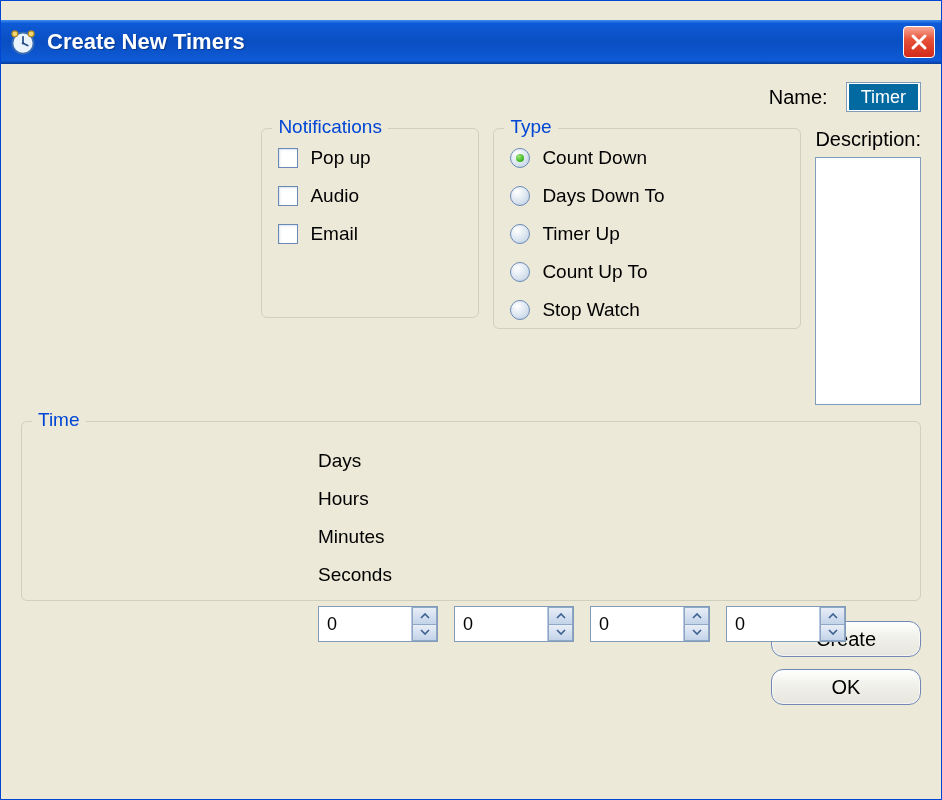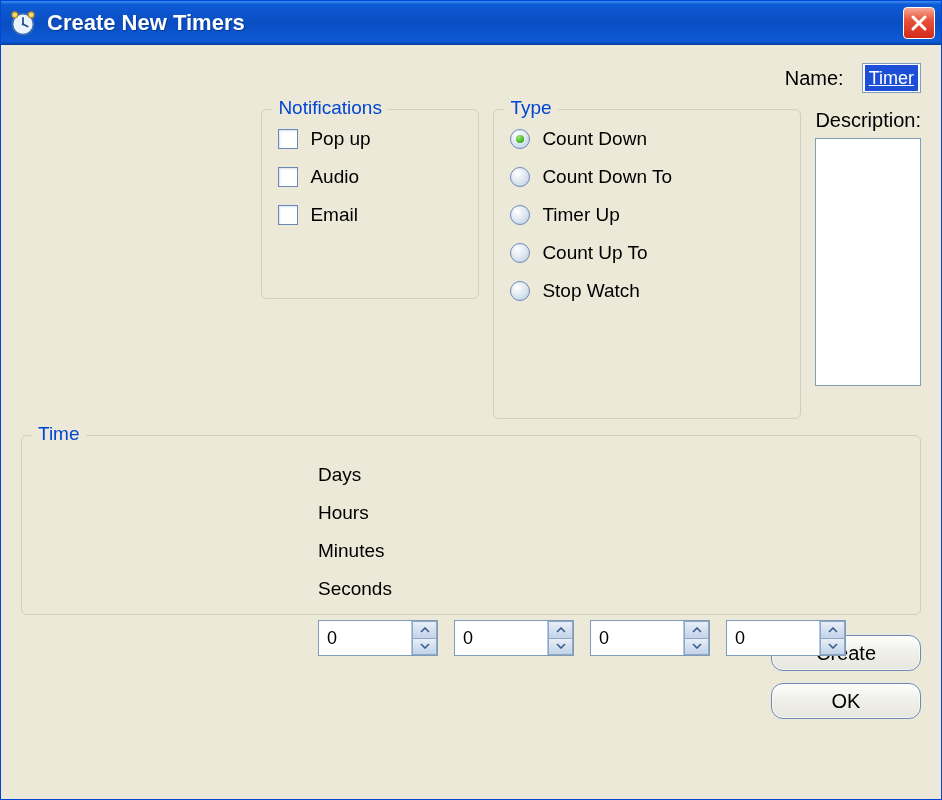--- a/index.html
+++ b/index.html
@@ -18,20 +18,21 @@
     display: flex;
     flex-direction: column;
   }
   .titlebar {
     height: 44px;
     background: linear-gradient(to bottom, #3b8ef0 0%, #0e5ad6 8%, #0a4ec2 50%, #0e5ad6 92%, #083d9a 100%);
     display: flex;
     align-items: center;
     padding: 0 6px 0 8px;
     color: #fff;
+    margin-top: 19px;
   }
   .titlebar-icon {
     width: 28px;
     height: 28px;
     margin-right: 10px;
     display: flex;
     align-items: center;
     justify-content: center;
   }
   .titlebar-title {
@@ -66,26 +67,25 @@
   .name-input-wrap {
     flex: 1;
     height: 30px;
     background: #fff;
     border: 1px solid #7f9db9;
     display: flex;
     align-items: center;
     padding: 0 2px;
   }
   .name-input {
-    background: #1d4ed8;
+    background: #0369a1;
     color: #fff;
-    padding: 2px 4px;
+    padding: 2px 12px;
     font-size: 18px;
     line-height: 22px;
-    text-decoration: underline;
   }
   .main-row {
     display: flex;
     gap: 14px;
     align-items: flex-start;
   }
   .groupbox {
     border: 1px solid #d0d0bf;
     border-radius: 6px;
     background: #ece9d8;
@@ -117,21 +117,21 @@
     width: 20px;
     height: 20px;
     background: #fff;
     border: 1px solid #6a8ab5;
     box-shadow: inset 1px 1px 2px rgba(0,70,150,0.15);
     cursor: pointer;
   }
   .checkbox-label { font-size: 19px; color: #000; }
   .type-box {
     width: 308px;
-    height: 310px;
+    height: 201px;
     display: flex;
     flex-direction: column;
     gap: 16px;
   }
   .radio-row {
     display: flex;
     align-items: center;
     gap: 12px;
     cursor: pointer;
   }
@@ -293,21 +293,21 @@
       </div>
 
       <div class="groupbox type-box">
         <div class="group-legend">Type</div>
         <div class="radio-row">
           <div class="radio selected"></div>
           <span class="radio-label">Count Down</span>
         </div>
         <div class="radio-row">
           <div class="radio"></div>
-          <span class="radio-label">Count Down To</span>
+          <span class="radio-label">Days Down To</span>
         </div>
         <div class="radio-row">
           <div class="radio"></div>
           <span class="radio-label">Timer Up</span>
         </div>
         <div class="radio-row">
           <div class="radio"></div>
           <span class="radio-label">Count Up To</span>
         </div>
         <div class="radio-row">

